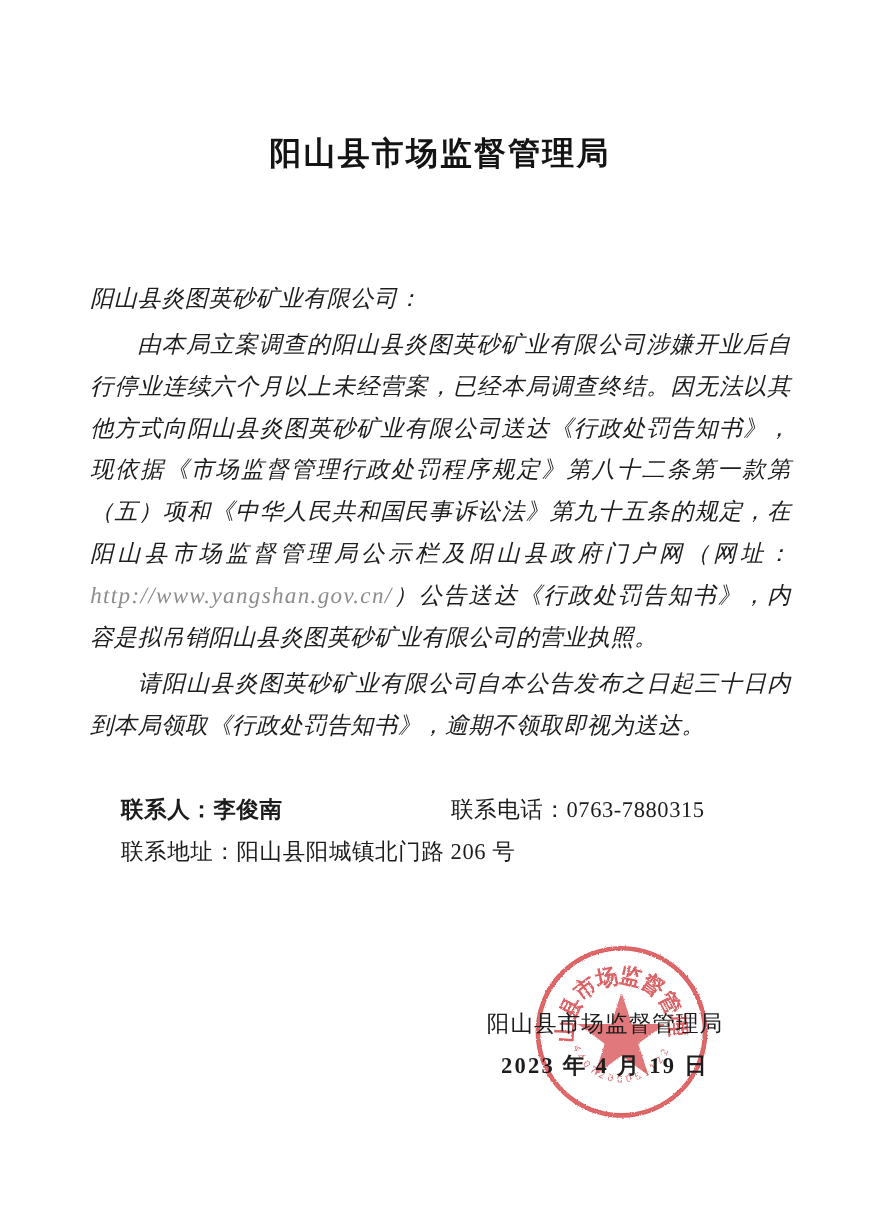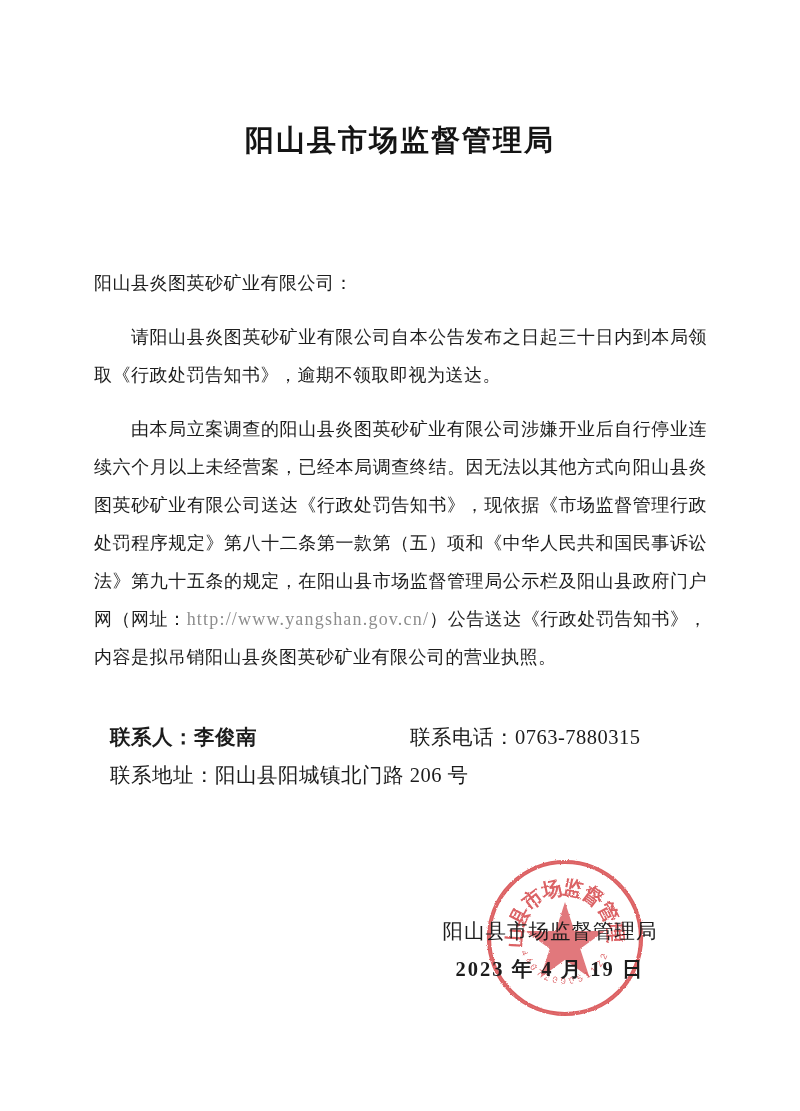--- a/index.html
+++ b/index.html
@@ -68,27 +68,28 @@
     color: #141414;
   }
 
   .body-block {
     position: absolute;
     left: 78px;
     top: 248px;
     width: 645px;
   }
   .para {
-    font-size: 18px;
+    font-size: 21px;
     line-height: 38px;
     letter-spacing: 0.5px;
     text-align: justify;
     text-justify: inter-character;
     color: #1d1d1d;
-    margin: 16px;
+    margin: 4px;
+    font-style: italic;
   }
   .para.indent {
     text-indent: 2.05em;
   }
   .para + .para {
     margin-top: 0;
   }
   
   .url-run {
     font-family: "Liberation Serif", "DejaVu Serif", serif;
@@ -157,23 +158,23 @@
   <div id="scan-edge-right"></div>
 
   <div class="titles">
     <div class="doc-title">阳山县市场监督管理局</div>
   </div>
 
   <div class="body-block">
 
     <p class="para">阳山县炎图英砂矿业有限公司：</p>
 
+    <p class="para indent"><span>由本局立案调查的阳山县炎图英砂矿业有限公司涉嫌开业后自行停业连续六个月以上未经营案，已经本局调查终结。因无法以其他方式向阳山县炎图英砂矿业有限公司送达《行政处罚告知书》，现依据《市场监督管理行政处罚程序规定》第八十二条第一款第（五）项和《中华人民共和国民事诉讼法》第九十五条的规定，在阳山县市场监督管理局公示栏及阳山县政府门户网（网址：</span><span class="url-run">http://www.yangshan.gov.cn/</span><span>）公告送达《行政处罚告知书》，内容是拟吊销阳山县炎图英砂矿业有限公司的营业执照。</span></p>
+
     <p class="para indent">请阳山县炎图英砂矿业有限公司自本公告发布之日起三十日内到本局领取《行政处罚告知书》，逾期不领取即视为送达。</p>
-
-    <p class="para indent"><span>由本局立案调查的阳山县炎图英砂矿业有限公司涉嫌开业后自行停业连续六个月以上未经营案，已经本局调查终结。因无法以其他方式向阳山县炎图英砂矿业有限公司送达《行政处罚告知书》，现依据《市场监督管理行政处罚程序规定》第八十二条第一款第（五）项和《中华人民共和国民事诉讼法》第九十五条的规定，在阳山县市场监督管理局公示栏及阳山县政府门户网（网址：</span><span class="url-run">http://www.yangshan.gov.cn/</span><span>）公告送达《行政处罚告知书》，内容是拟吊销阳山县炎图英砂矿业有限公司的营业执照。</span></p>
 
 
   </div>
 
   <div class="contact-block">
     <div class="contact-row">
       <div class="contact-person"><span>联系人：</span><span>李俊南</span></div>
       <div><span>联系电话：</span><span>0763-7880315</span></div>
     </div>
     <div class="contact-row">

